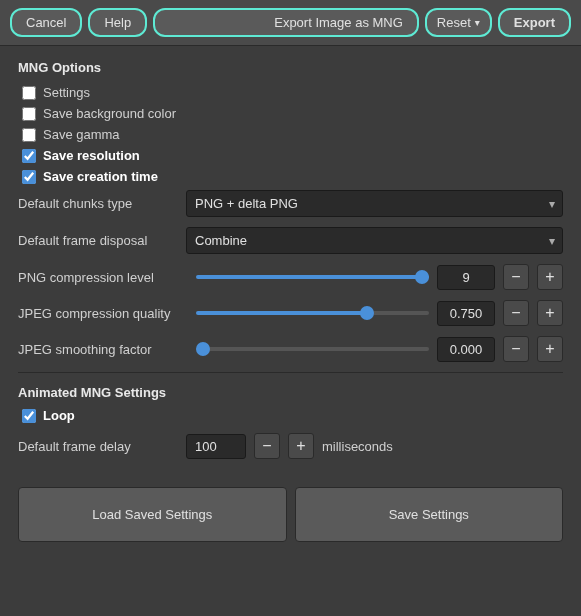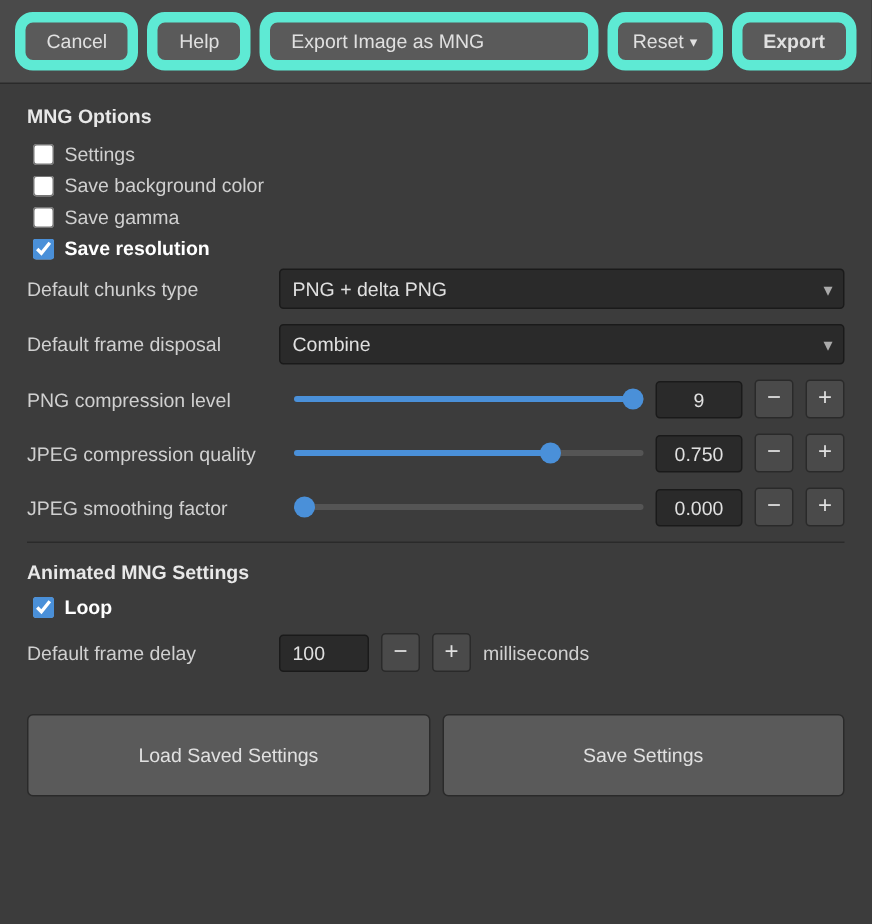--- a/index.html
+++ b/index.html
@@ -21,36 +21,36 @@
     .toolbar {
       background: #4a4a4a;
       border-bottom: 1px solid #2a2a2a;
       display: flex;
       align-items: center;
       padding: 8px 10px;
       gap: 6px;
     }
     .btn {
       background: #5a5a5a;
-      border: 7px solid #5eead4;
+      border: 2px solid #5eead4;
       border-radius: 12px;
       color: #e0e0e0;
       padding: 5px 14px;
       cursor: pointer;
       font-size: 13px;
       white-space: nowrap;
     }
     .btn-export-main {
       background: #5a5a5a;
       font-weight: 600;
     }
     .btn-export-image {
       font-weight: 500;
       flex: 1;
-      text-align: left;
+      text-align: right;
     }
     .btn-reset {
       display: flex;
       align-items: center;
       gap: 4px;
       padding: 5px 10px;
     }
     .dropdown-arrow {
       font-size: 10px;
     }
@@ -270,20 +270,24 @@
       <input type="checkbox" id="cb-save-bg" style="">
       <label class="checkbox-label" for="cb-save-bg">Save background color</label>
     </div>
     <div class="checkbox-row">
       <input type="checkbox" id="cb-save-gamma" style="">
       <label class="checkbox-label" for="cb-save-gamma">Save gamma</label>
     </div>
     <div class="checkbox-row">
       <input type="checkbox" id="cb-save-res" checked="" style="">
       <label class="checkbox-label" for="cb-save-res" style="font-weight:600;color:#fff;">Save resolution</label>
+    </div>
+    <div class="checkbox-row">
+      <input type="checkbox" id="cb-save-ct" checked="" style="">
+      <label class="checkbox-label" for="cb-save-ct" style="font-weight:600;color:#fff;">Save creation time</label>
     </div>
 
     <div class="field-row">
       <span class="field-label">Default chunks type</span>
       <div class="select-wrapper">
         <select class="select-field">
           <option>PNG + delta PNG</option>
           <option>PNG</option>
           <option>delta PNG</option>
           <option>JNG</option>

